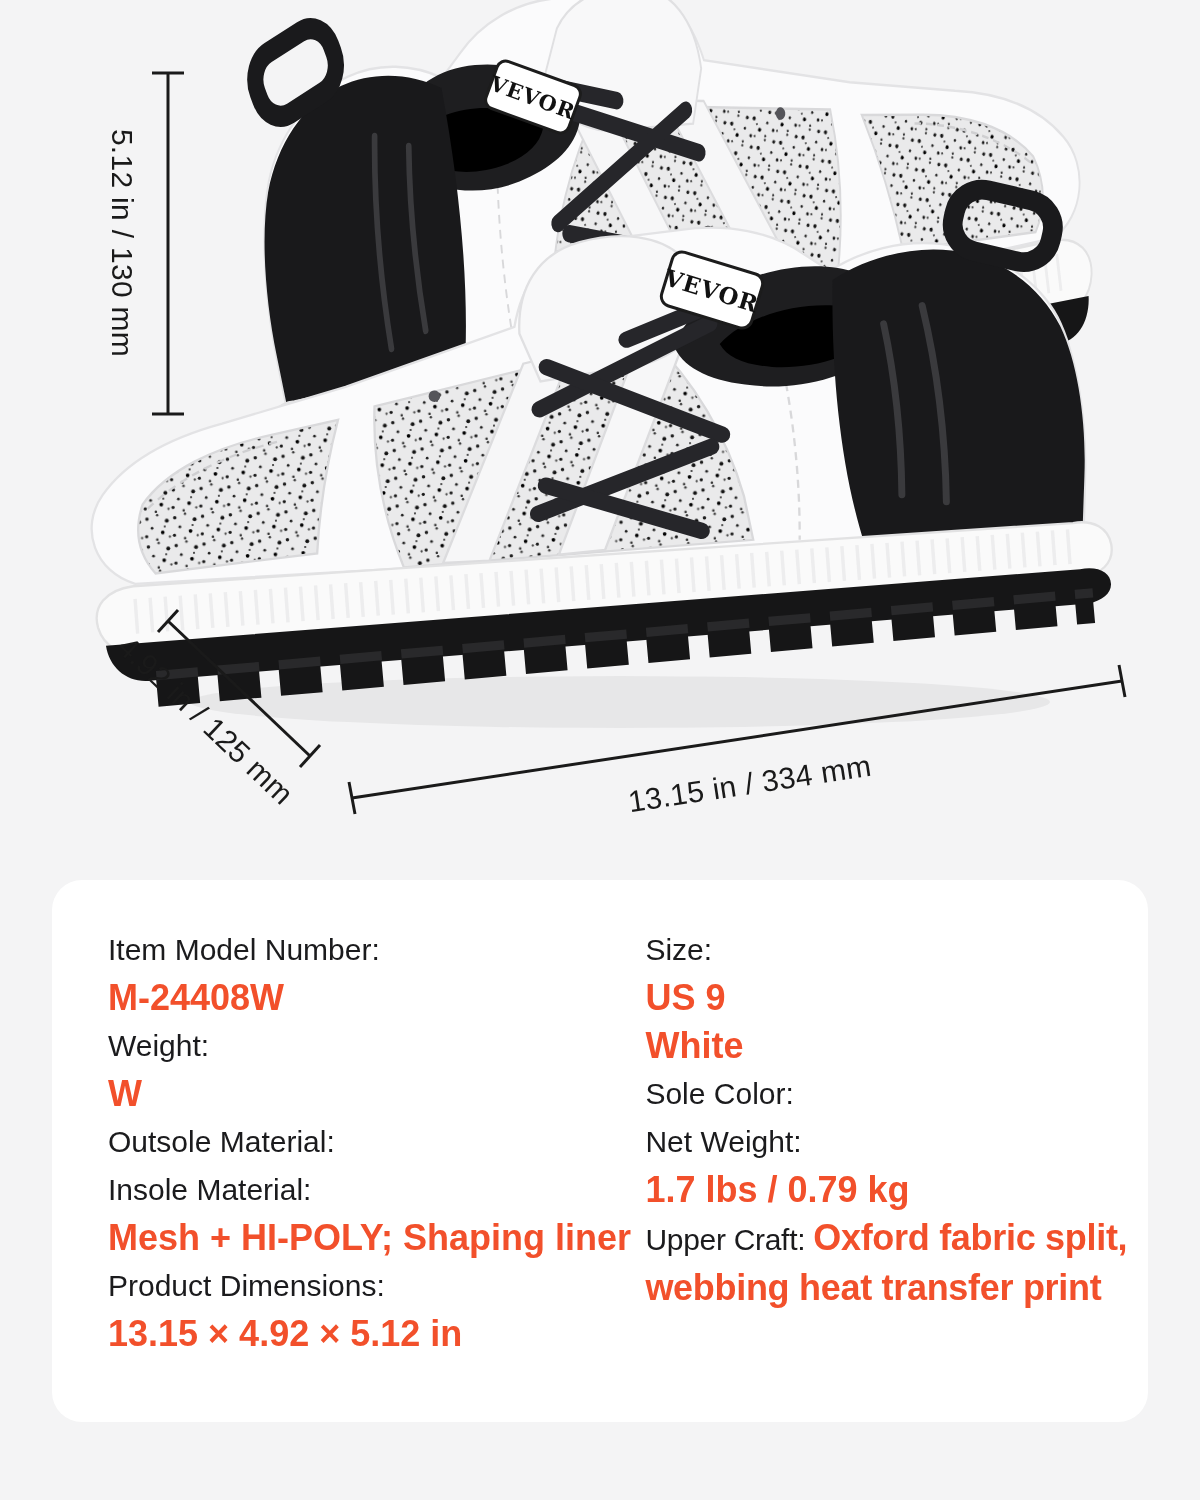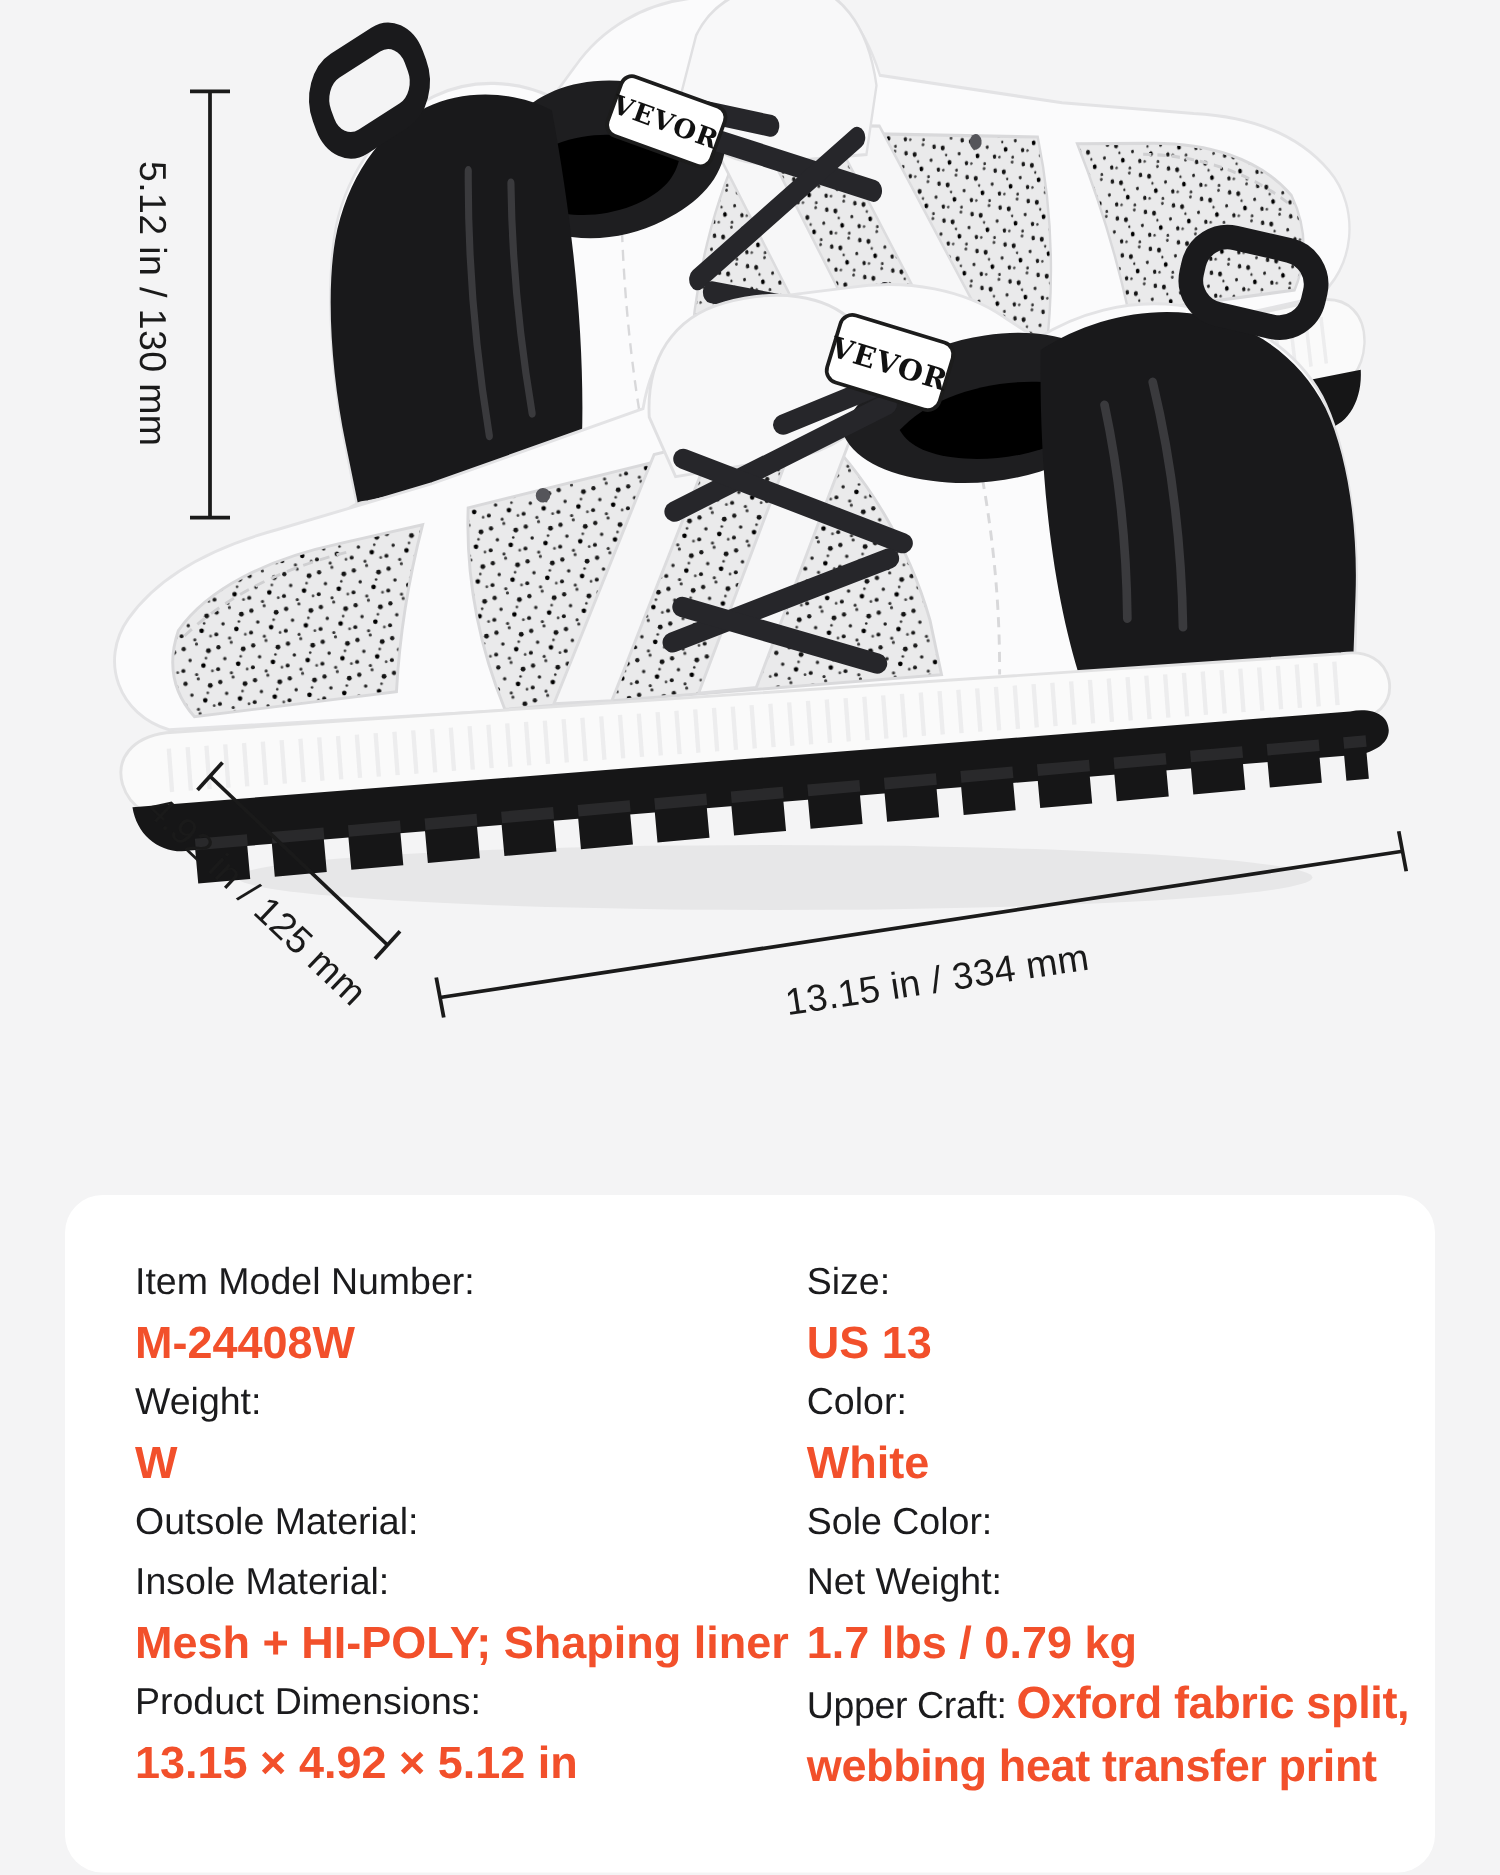--- a/index.html
+++ b/index.html
@@ -16,21 +16,21 @@
   .stage svg{display:block;}
   .dim-text{
     font-size:30px;fill:#1a1a1a;letter-spacing:.3px;
     font-family:"Liberation Sans", sans-serif;
   }
   .brand-text{
     font-family:"DejaVu Serif", serif;font-weight:700;fill:#111;
     letter-spacing:1px;
   }
   .spec-panel{
-    position:absolute;left:52px;top:956px;width:1096px;height:542px;
+    position:absolute;left:52px;top:880px;width:1096px;height:542px;
     background:var(--panel);border-radius:30px;
     box-sizing:border-box;padding:46px 0 0 56px;
     display:flex;
   }
   .spec-col{width:540px;}
   .spec-col.right{width:505px;}
   .spec-label{font-size:30px;line-height:48px;color:var(--ink);font-weight:400;}
   .spec-value{font-size:36px;line-height:48px;color:var(--accent);font-weight:700;}
   .spec-inline{font-size:30px;line-height:48px;letter-spacing:-0.3px;}
   .spec-inline .spec-label{letter-spacing:-0.3px;text-align:center;}
@@ -159,21 +159,20 @@
       <div class="spec-label">Weight:</div>
       <div class="spec-value">W</div>
       <div class="spec-label">Outsole Material:</div>
       <div class="spec-label">Insole Material:</div>
       <div class="spec-value">Mesh + HI-POLY; Shaping liner</div>
       <div class="spec-label">Product Dimensions:</div>
       <div class="spec-value">13.15 × 4.92 × 5.12 in</div>
     </div>
   <div class="spec-col right">
       <div class="spec-label">Size:</div>
-      <div class="spec-value">US 13</div>
-      <div class="spec-label">Color:</div>
+      <div class="spec-value">US 9</div>
       <div class="spec-value">White</div>
       <div class="spec-label">Sole Color:</div>
       <div class="spec-label">Net Weight:</div>
       <div class="spec-value">1.7 lbs / 0.79 kg</div>
       <div class="spec-inline"><span class="spec-label">Upper Craft: </span><span class="spec-value">Oxford fabric split, webbing heat transfer print</span></div>
     </div>
 </div>
 
 </body></html>

